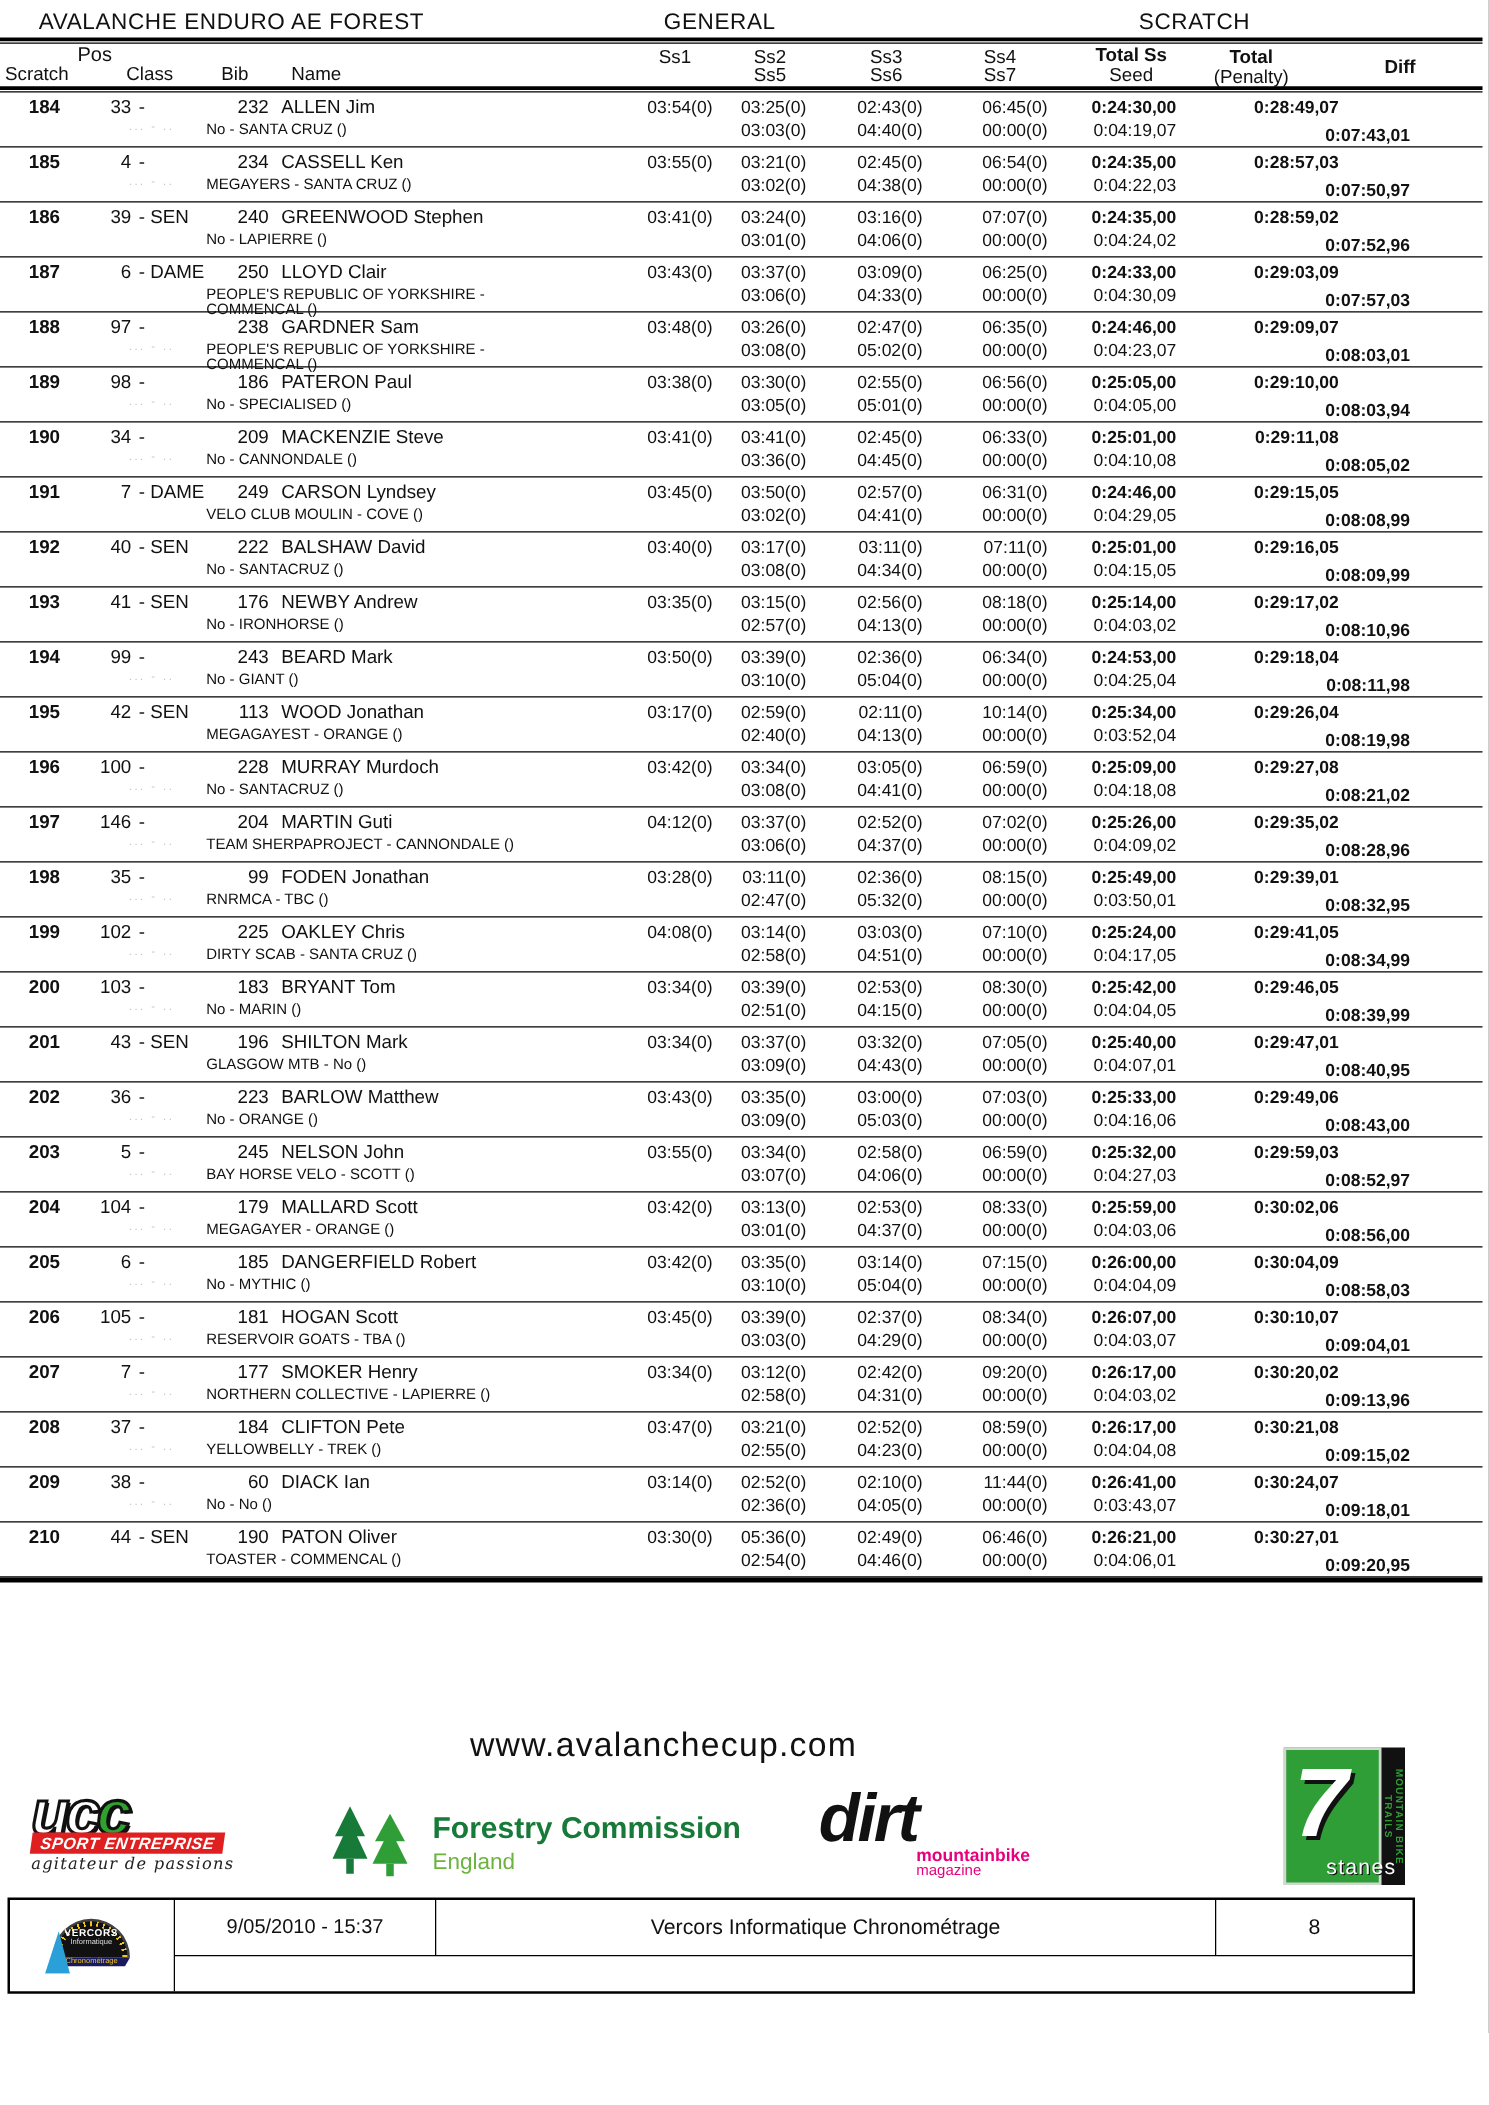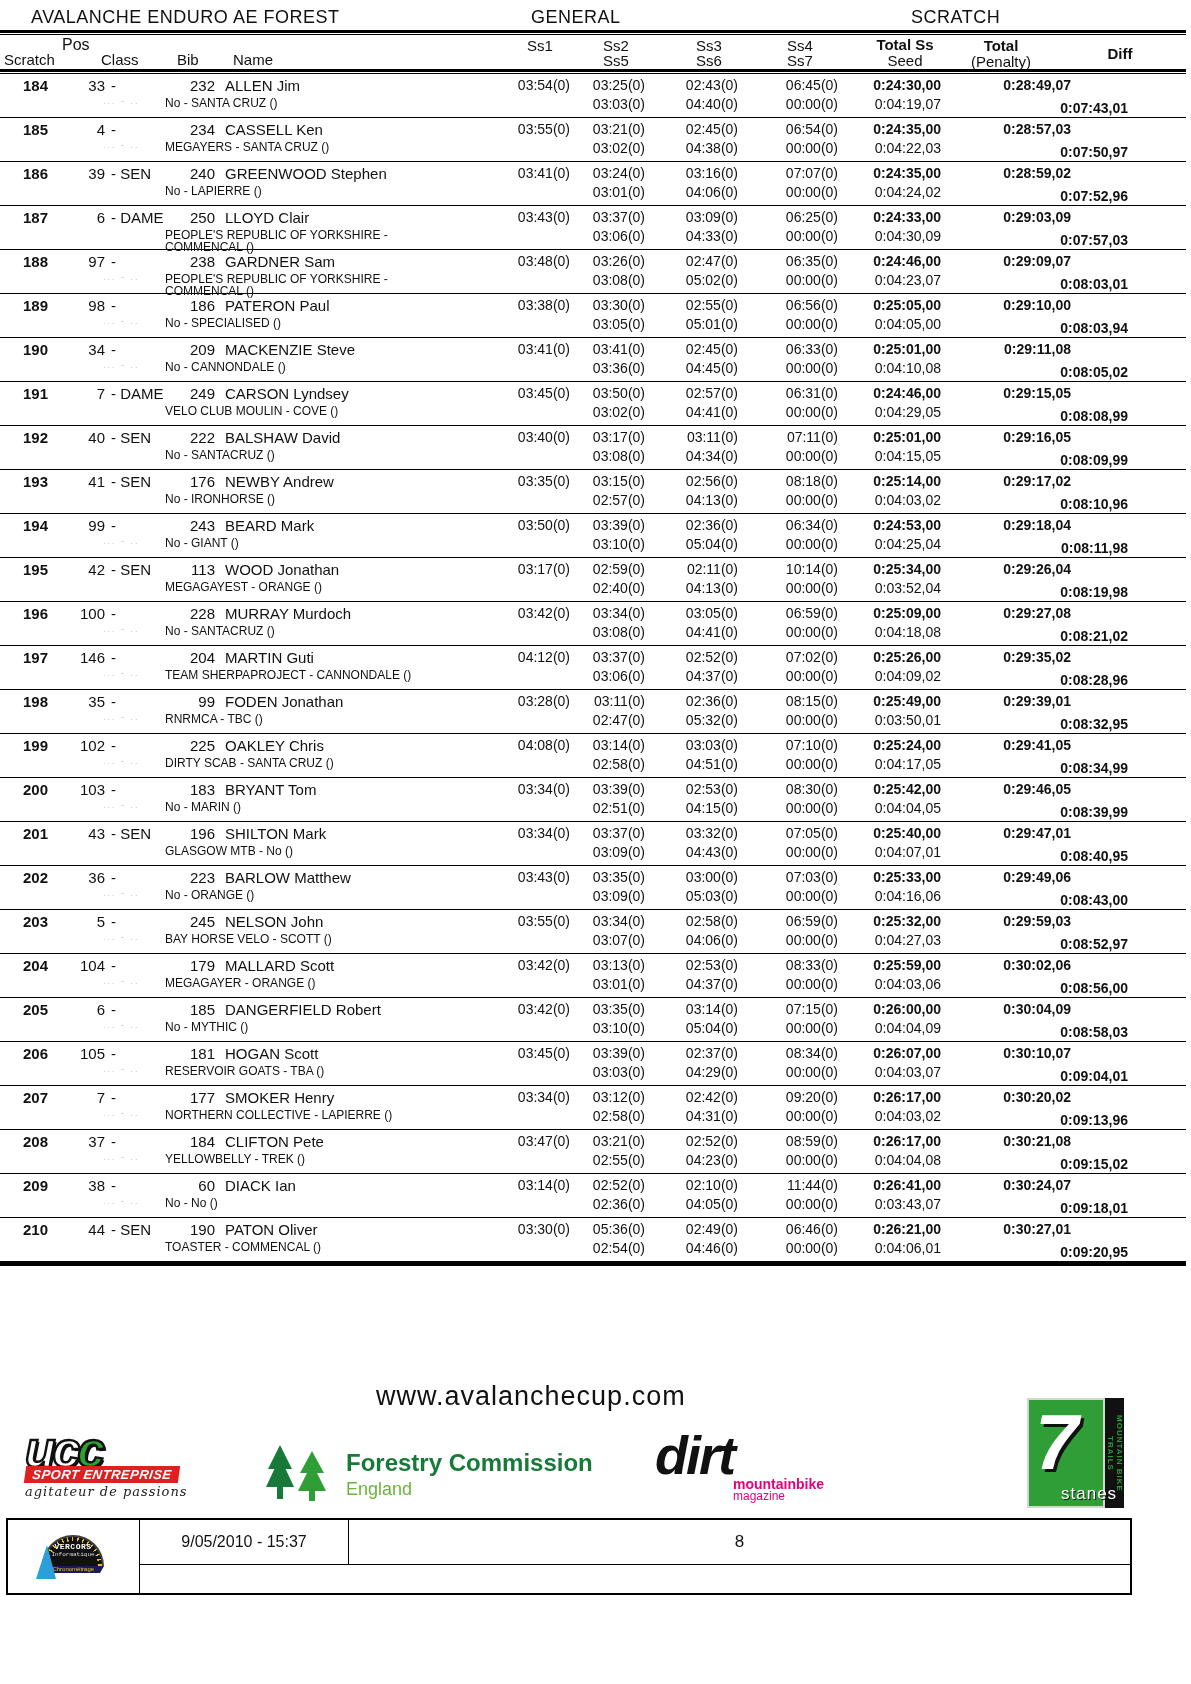--- a/index.html
+++ b/index.html
@@ -108,21 +108,21 @@
   .fcomp  { width:624px; border-right:1.5px solid #000; display:flex; align-items:center;
             justify-content:center; font-size:17px; }
   .fpage  { flex:1; display:flex; align-items:center; justify-content:center; font-size:17px; }
   .fempty { width:209px; border-right:1.5px solid #000; }
   .fsite  { width:624px; border-right:1.5px solid #000; display:flex; align-items:center;
             justify-content:center; font-weight:bold; font-size:17px; }
   .fcode  { flex:1; display:flex; align-items:center; justify-content:center; font-size:14px; }
   
   .vercors { position:absolute; left:26px; top:13px; width:72px; height:50px; }
   .gauge { position:absolute; left:8px; top:2px; width:62px; height:31px;
-           border-radius:62px 62px 0 0; background:#404040; overflow:hidden;font-family:Liberation Mono, monospace; }
+           border-radius:62px 62px 0 0; background:#404040; overflow:hidden; }
   .gauge::before { content:""; position:absolute; left:2px; right:2px; top:2px; bottom:0;
            border-radius:inherit;
            background:repeating-conic-gradient(from -90deg at 50% 100%, #f0c419 0 3deg, #111 3deg 11deg); }
   .gauge::after { content:""; position:absolute; left:6px; right:6px; top:6px; bottom:0;
            border-radius:inherit; background:#111; }
   .gauge .vtxt { position:absolute; z-index:2; left:0; right:0; top:7px; text-align:center;
            color:#fff; font-size:8px; font-weight:bold; letter-spacing:.5px; }
   .gauge .vtxt2 { position:absolute; z-index:2; left:0; right:0; top:16px; text-align:center;
            color:#ddd; font-size:6px; }
   .vband { position:absolute; left:10px; top:33px; width:58px; height:7px; background:#1a1a5e;
@@ -917,18 +917,19 @@
         <div class="gauge">
           <div class="vtxt">VERCORS</div>
           <div class="vtxt2">Informatique</div>
         </div>
         <div class="needle"></div>
       </div>
     </div>
     <div class="fright">
       <div class="frow1">
         <div class="fcell fdate">9/05/2010 - 15:37</div>
+        <div class="fcell fcomp">Vercors Informatique Chronométrage</div>
         <div class="fcell fpage">8</div>
       </div>
     </div>
   </div>
 
 </div>
 
 </body></html>

